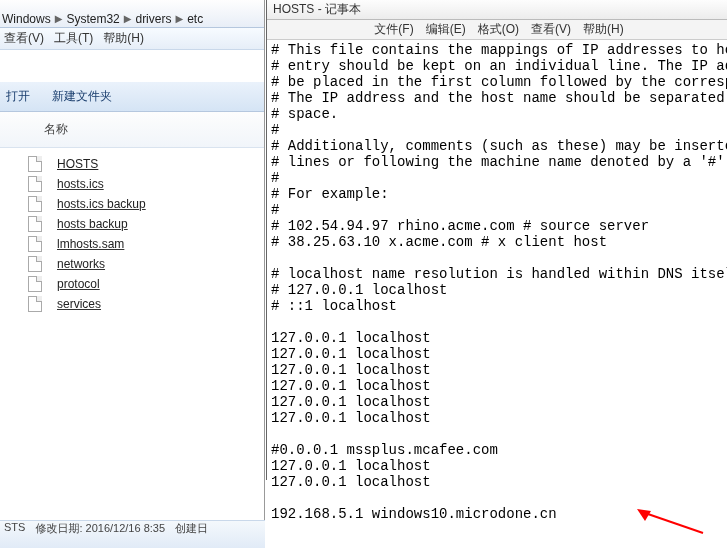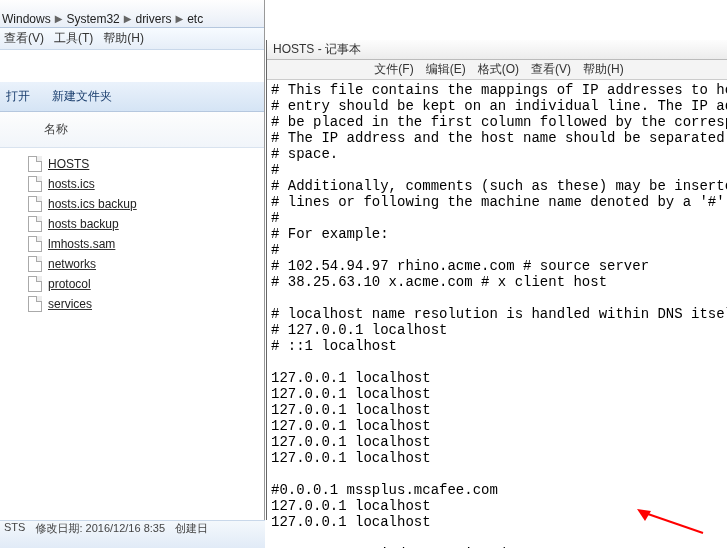--- a/index.html
+++ b/index.html
@@ -69,21 +69,21 @@
       color: #444;
     }
     .filelist {
       padding: 6px 0 0 0;
     }
     .file-item {
       display: flex;
       align-items: center;
       height: 20px;
       padding-left: 28px;
-      gap: 6px;
+      gap: 15px;
       font-size: 12px;
       color: #222;
       cursor: default;
     }
     .file-item.selected .fname {
       text-decoration: underline;
     }
     .file-item .ficon {
       width: 14px; height: 16px;
       border: 1px solid #aaa;
@@ -121,21 +121,20 @@
     }
 
     
     .notepad {
       position: absolute;
       left: 266px; top: 0;
       width: 461px;
       height: 480px;
       background: #fff;
       border-left: 1px solid #666;
-      margin-top: 40px;
     }
     .np-title {
       height: 20px;
       background: linear-gradient(#fdfdfd,#ececec);
       border-bottom: 1px solid #bbb;
       display: flex;
       align-items: center;
       padding-left: 6px;
       font-size: 12px;
       color: #333;

